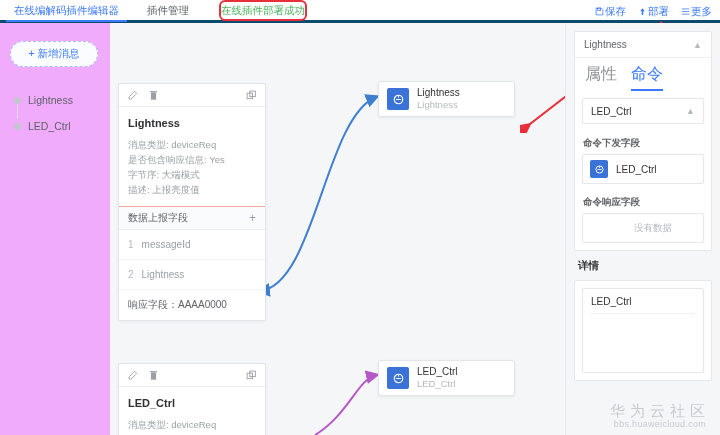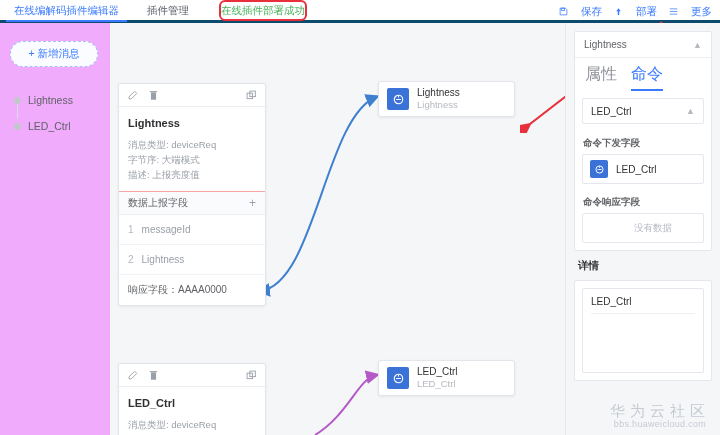--- a/index.html
+++ b/index.html
@@ -33,21 +33,21 @@
   .tab.boxed {
     color:#49b35a; margin-left:16px; padding:0 0;
     border:2px solid #e8303c; height:21px; line-height:17px;
     border-radius:6px;
   }
   .top-actions {
     position:absolute; right:8px; top:0; height:23px;
     display:flex; align-items:center; gap:12px;
     font-size:10.5px; color:#3a7afe;
   }
-  .top-actions .act { display:flex; align-items:center; gap:13px; cursor:pointer; white-space:nowrap; }
+  .top-actions .act { display:flex; align-items:center; gap:1px; cursor:pointer; white-space:nowrap; }
   .mini-ico { width:9px; height:9px; display:inline-block; }
   .mini-ico svg{ display:block; }
 
   
   .red-arrow { position:absolute; left:520px; top:18px; width:150px; height:115px; pointer-events:none; }
 
   
   .leftrail { position:absolute; left:0; top:23px; width:110px; height:412px; background:#f0abfc; }
   .new-msg-btn{
     position:absolute; left:10px; top:18px; width:88px; height:26px;
@@ -261,20 +261,21 @@
         <span class="tb-ico">
           <svg viewBox="0 0 12 12" width="11" height="11">
               <rect x="1.2" y="3.4" width="6" height="6" fill="none" stroke="#9aa0a8" stroke-width="1"></rect>
               <rect x="4.2" y="1.2" width="6" height="6" fill="none" stroke="#9aa0a8" stroke-width="1"></rect>
             </svg>
         </span>
       </div>
       <div class="card-body">
         <div class="card-title">Lightness</div>
         <div class="kv">消息类型: deviceReq</div>
+        <div class="kv">是否包含响应信息: Yes</div>
         <div class="kv">字节序: 大端模式</div>
         <div class="kv">描述: 上报亮度值</div>
       </div>
       <div class="sec-head">
         <span>数据上报字段</span>
         <span class="plus">+</span>
       </div>
       <div class="field-row">
         <span class="idx">1</span>
         <span>messageId</span>

